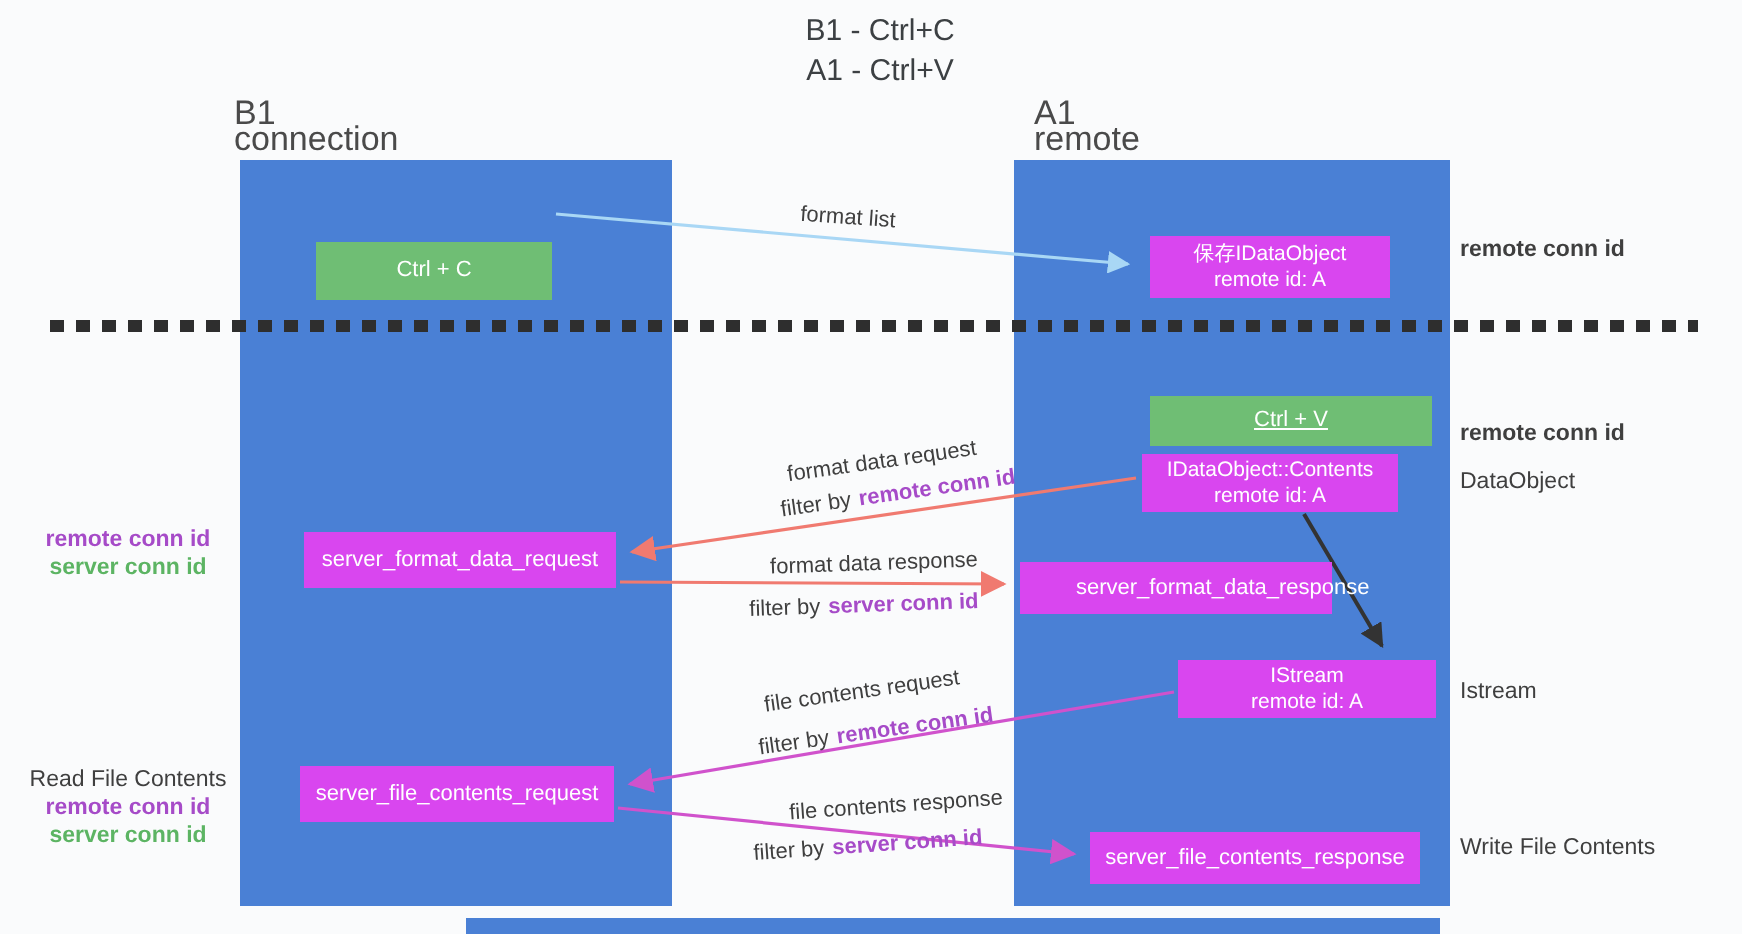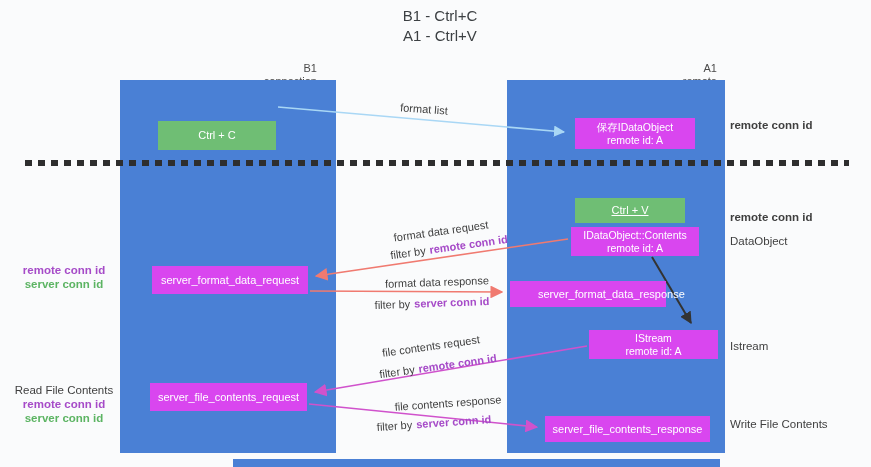--- a/index.html
+++ b/index.html
@@ -1,42 +1,42 @@
 <!DOCTYPE html>
 <html><head>
 <meta charset="utf-8">
 <style>
   html,body{margin:0;padding:0;background:#fafbfc;font-family:"Liberation Sans","DejaVu Sans",sans-serif;}
   .canvas{position:relative;width:871px;height:467px;background:#fafbfc;overflow:hidden;}
 
   .title{position:absolute;left:300px;top:6px;width:280px;text-align:center;
          font-size:15px;line-height:20px;color:#3c4043;}
 
-  .col-header{position:absolute;top:62px;width:200px;text-align:right;
-              font-size:11px;line-height:13px;color:#4a4a4a;}
+  .col-header{position:absolute;top:50px;width:200px;text-align:left;
+              font-size:17px;line-height:13px;color:#4a4a4a;}
   .col-header.left{left:117px;}
   .col-header.right{left:517px;}
 
   .lifeline{position:absolute;top:80px;height:373px;background:#4a80d5;}
   .lifeline.left{left:120px;width:216px;}
   .lifeline.right{left:507px;width:218px;}
 
   .dash-line{position:absolute;left:25px;top:160px;width:824px;height:6px;
              background:repeating-linear-gradient(90deg,#2e2e2e 0 7px,transparent 7px 13px);}
 
   .bottom-bar{position:absolute;left:233px;top:459px;width:487px;height:8px;background:#4a80d5;}
 
   .box{position:absolute;box-sizing:border-box;color:#fff;text-align:center;
        font-size:11px;display:flex;flex-direction:column;justify-content:center;
        line-height:13px;}
   .box.green{background:#6fbe74;margin-top:26px;}
   .box.orange{background:#d946ef;}
   .b-ctrlc{left:158px;top:95px;width:118px;height:29px;}
   .b-save{left:575px;top:118px;width:120px;height:31px;font-size:10.5px;}
-  .b-ctrlv{left:575px;top:172px;width:110px;height:25px;text-decoration:underline;}
+  .b-ctrlv{left:575px;top:172px;width:141px;height:25px;text-decoration:underline;}
   .b-getdata{left:571px;top:227px;width:128px;height:29px;font-size:10.5px;}
   .b-freq{left:152px;top:266px;width:156px;height:28px;}
   .b-fresp{left:510px;top:281px;width:156px;height:26px;padding-left:28px;}
   .b-istream{left:589px;top:330px;width:129px;height:29px;font-size:10.5px;}
   .b-creq{left:150px;top:383px;width:157px;height:28px;}
   .b-cresp{left:545px;top:416px;width:165px;height:26px;}
 
   .arrow-label{position:absolute;white-space:nowrap;font-size:11px;color:#3f3f3f;
                transform:translate(-50%,-50%);}
   .al-format-list{left:424px;top:109px;transform:translate(-50%,-50%) rotate(4deg);}

